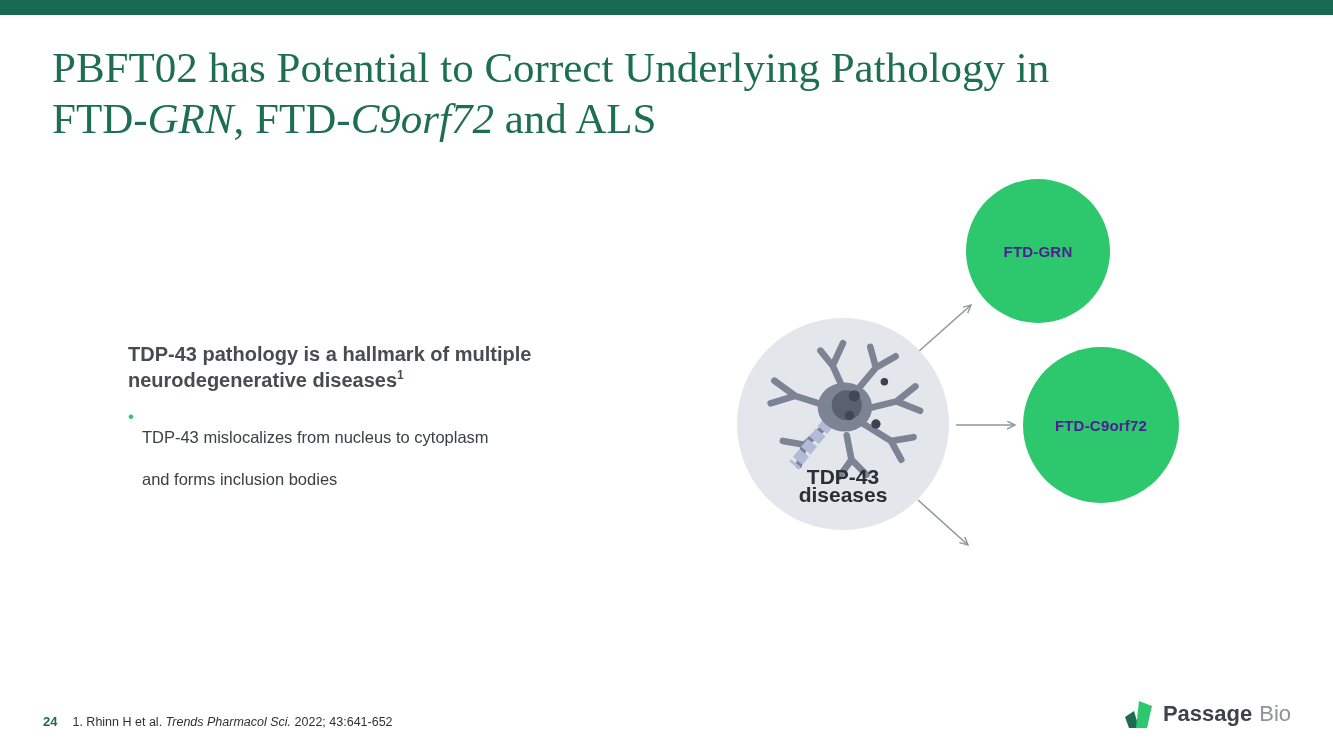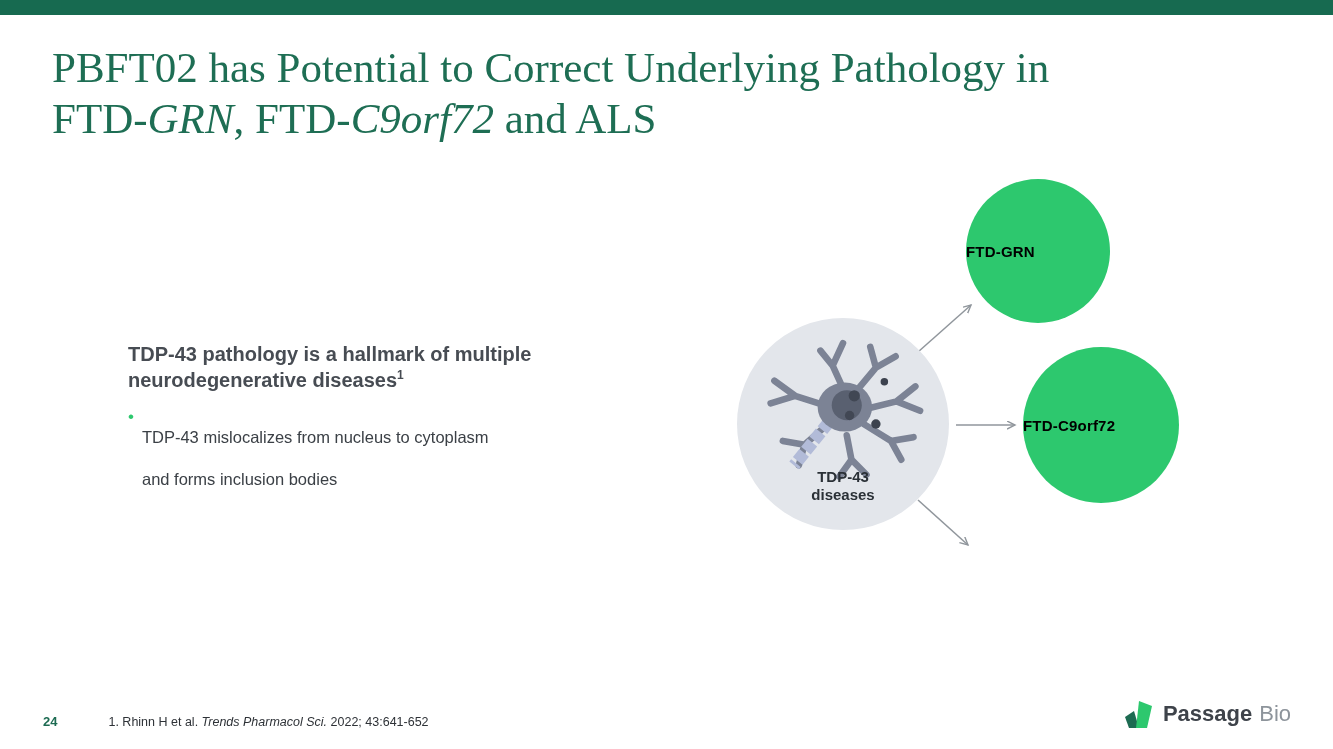--- a/index.html
+++ b/index.html
@@ -86,51 +86,51 @@
     position: absolute;
     left: 12px;
     top: 10px;
   }
   .source-label {
     position: absolute;
     left: 0; right: 0;
     top: 150px;
     text-align: center;
     font-weight: 700;
-    font-size: 15px;
+    font-size: 21px;
     color: #2a3036;
     line-height: 18px;
   }
   .source-label span { display: block; }
 
   .node {
     position: absolute;
     border-radius: 50%;
     background: #2dc86e;
     display: flex;
     align-items: center;
+    justify-content: center;
     font-weight: 700;
     font-size: 15px;
-    color: #000000;
+    color: #4c1d95;
     letter-spacing: 0.2px;
   }
   .node-grn { left: 966px; top: 179px; width: 144px; height: 144px; }
   .node-c9  { left: 1023px; top: 347px; width: 156px; height: 156px; }
   .node-als { left: 958px; top: 529px; width: 144px; height: 144px; }
 
   
   .footer {
     position: absolute;
     left: 43px;
     bottom: 20px;
     display: flex;
     align-items: baseline;
     font-size: 12.5px;
     color: #2e3237;
-    gap: 36px;
   }
   .page-num {
     font-weight: 700;
     font-size: 13px;
     color: #1d6b52;
     margin-right: 15px;
   }
   .footnote em { font-style: italic; }
 
   

